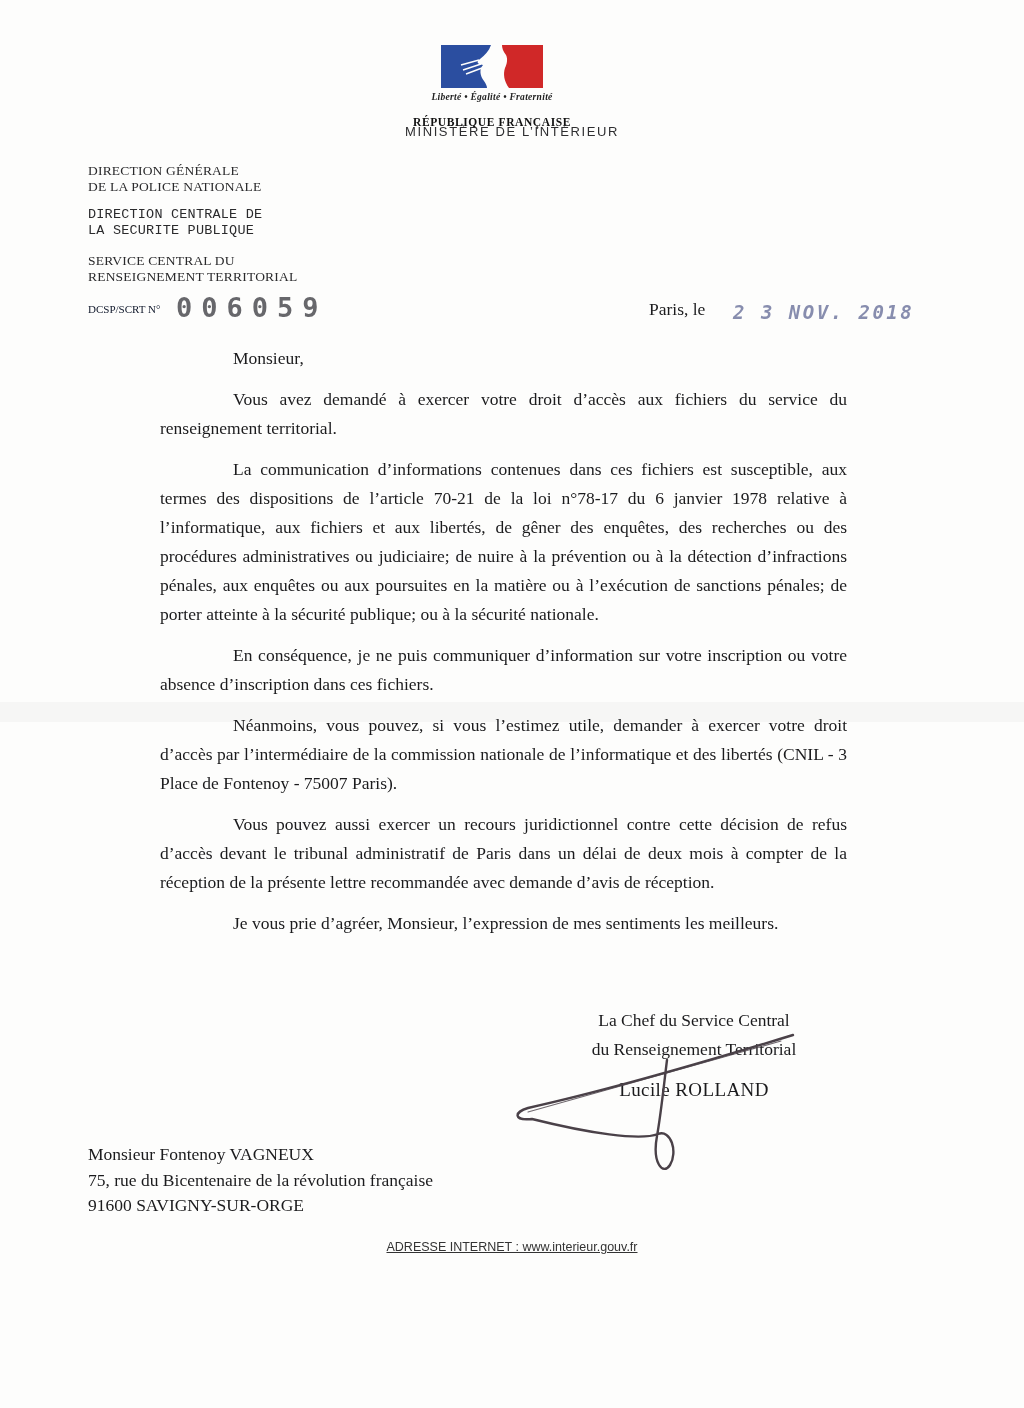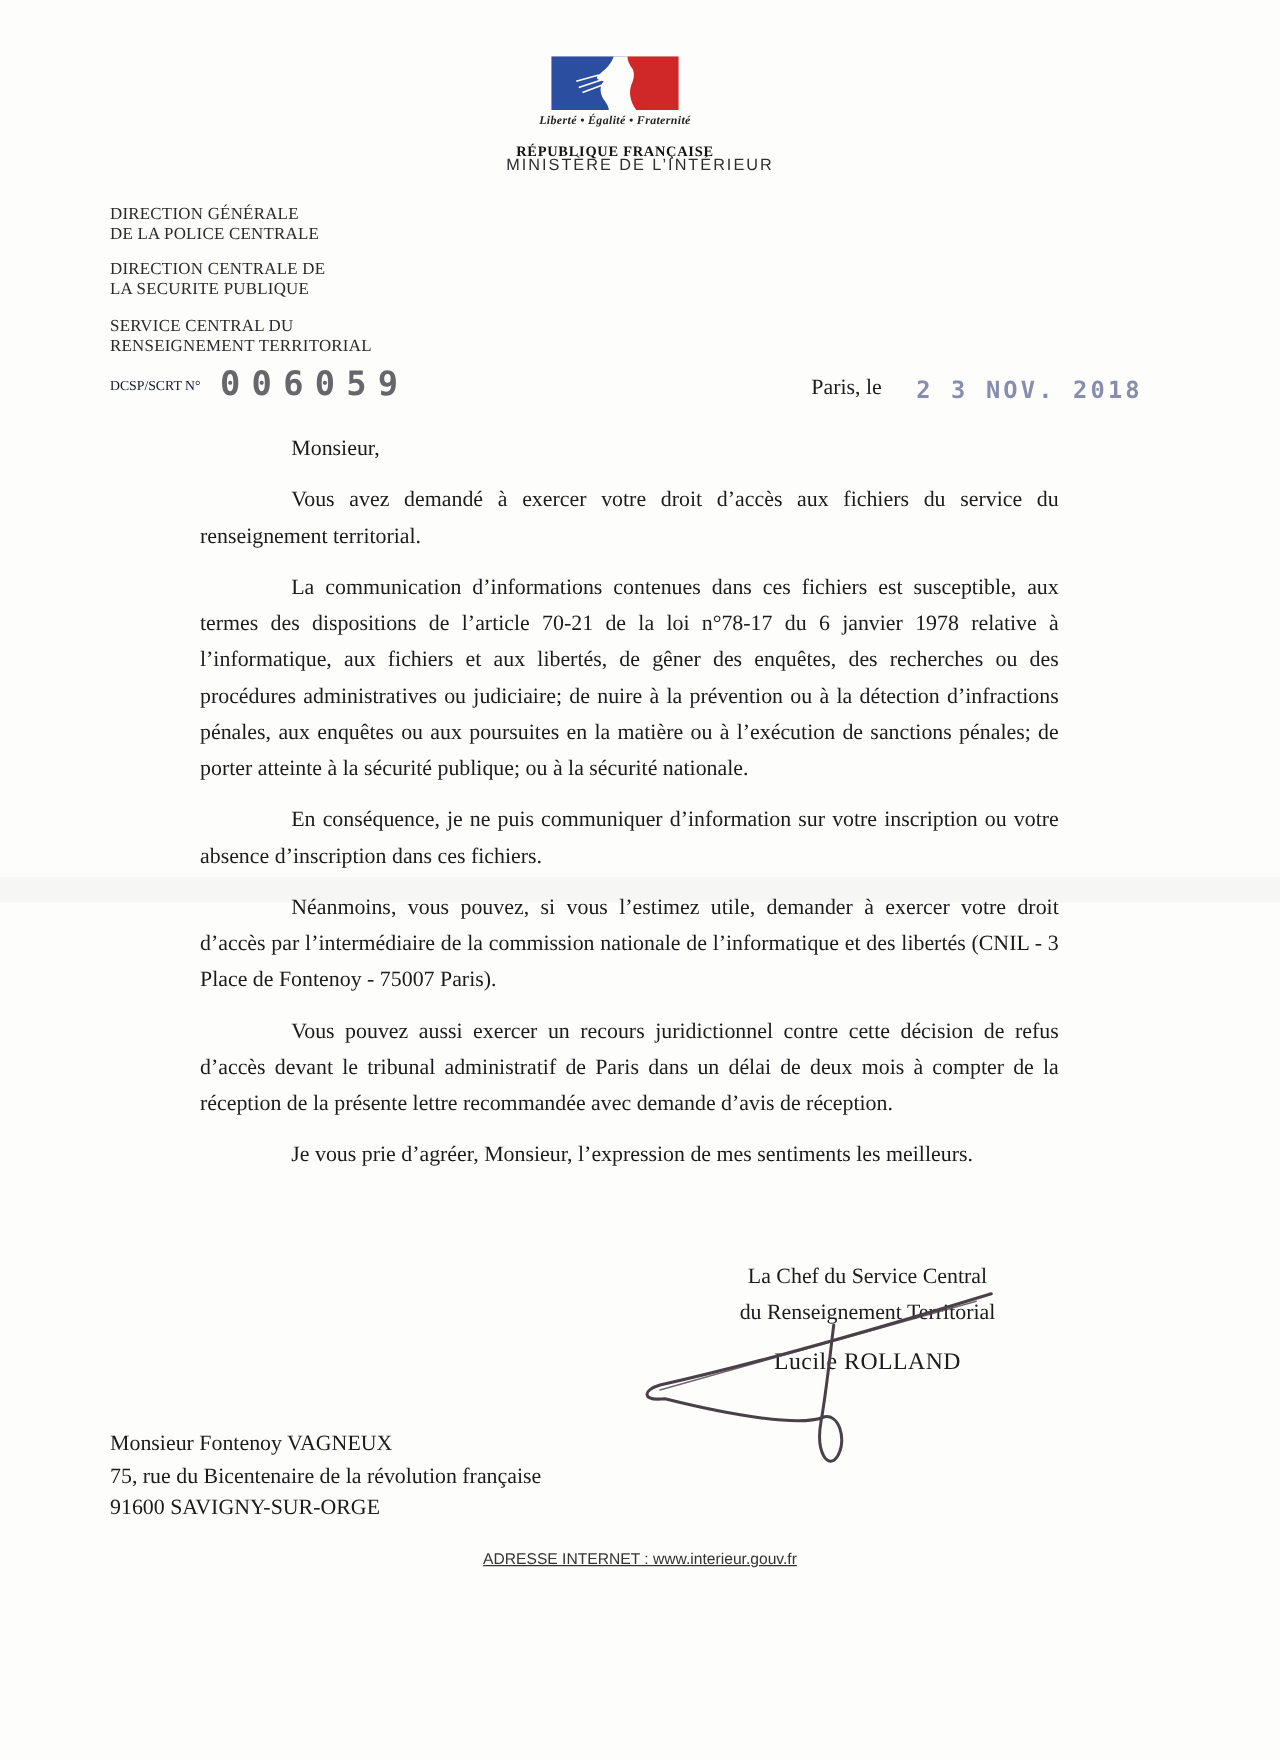--- a/index.html
+++ b/index.html
@@ -18,31 +18,31 @@
   
   .logo-block{position:absolute;left:392px;top:45px;width:200px;text-align:center;}
   .flag{display:block;margin:0 auto;width:102px;height:43px;}
   .motto{margin-top:4px;font-size:9.5px;font-style:italic;font-weight:bold;color:#222;letter-spacing:0.3px;}
   .republic{margin-top:14px;font-size:11.5px;font-weight:bold;letter-spacing:0.6px;color:#111;}
   .ministry{position:absolute;left:0;top:124px;width:100%;text-align:center;
     font-family:"Liberation Sans", sans-serif;font-size:13px;letter-spacing:1.6px;color:#2e2e30;}
 
   
   .org{position:absolute;left:88px;font-size:13.5px;line-height:15.5px;color:#2a2a2c;letter-spacing:0.2px;}
-  .org-1{top:163px;} .org-2{top:207px;} .org-3{top:253px;}
+  .org-1{top:163px;} .org-2{top:207px;font-family:Liberation Mono, monospace;} .org-3{top:253px;}
 
   
   .ref-label{position:absolute;left:88px;top:303px;font-size:11px;color:#0f172a;}
   .ref-stamp{position:absolute;left:176px;top:292px;
     font-family:"DejaVu Sans Mono", monospace;font-size:27px;letter-spacing:9px;
     color:#4d4d52;font-weight:bold;opacity:.85;}
   .dateline-place{position:absolute;left:649px;top:299px;font-size:17.5px;}
   .date-stamp{position:absolute;left:733px;top:301px;
     font-family:"DejaVu Sans Mono", monospace;font-size:19px;font-weight:bold;
-    letter-spacing:2.5px;color:#7b81a6;opacity:.9;}
+    letter-spacing:2.5px;color:#7b81a6;opacity:.9;font-style:italic;}
 
   
   .body-block{position:absolute;left:160px;top:344px;width:687px;
     font-size:17.5px;line-height:29px;text-align:justify;color:#1b1b1d;}
   .body-block p{margin:0 0 12px 0;text-indent:73px;}
 
   
   .sig-block{position:absolute;left:518px;top:1006px;width:352px;text-align:center;
     font-size:17.5px;line-height:28.5px;color:#1b1b1d;}
   .sig-name{margin-top:13px;font-size:19px;letter-spacing:0.4px;}
@@ -70,21 +70,21 @@
       <path d="M50 0 C48 6 44 10 39 14 C35 17 36 19 42 20 C38 24 39 31 43 36 C45 39 46 41 46 43 L68 43 C63 36 62 29 64 23 C66 19 67 14 65 10 C62 6 61 3 61 0 Z" fill="#fdfdfc"></path>
       <path d="M20 20 L38 15 M22 25 L40 19 M25 29 L41 23" stroke="#fdfdfc" stroke-width="1.4" fill="none"></path>
     </svg>
     <div class="motto">Liberté • Égalité • Fraternité</div>
     <div class="republic">RÉPUBLIQUE FRANÇAISE</div>
   </div>
   <div class="ministry">MINISTÈRE DE L’INTÉRIEUR</div>
 
   <div class="org org-1">
     <div>DIRECTION GÉNÉRALE</div>
-    <div>DE LA POLICE CENTRALE</div>
+    <div>DE LA POLICE NATIONALE</div>
   </div>
   <div class="org org-2">
     <div>DIRECTION CENTRALE DE</div>
     <div>LA SECURITE PUBLIQUE</div>
   </div>
   <div class="org org-3">
     <div>SERVICE CENTRAL DU</div>
     <div>RENSEIGNEMENT TERRITORIAL</div>
   </div>
 

